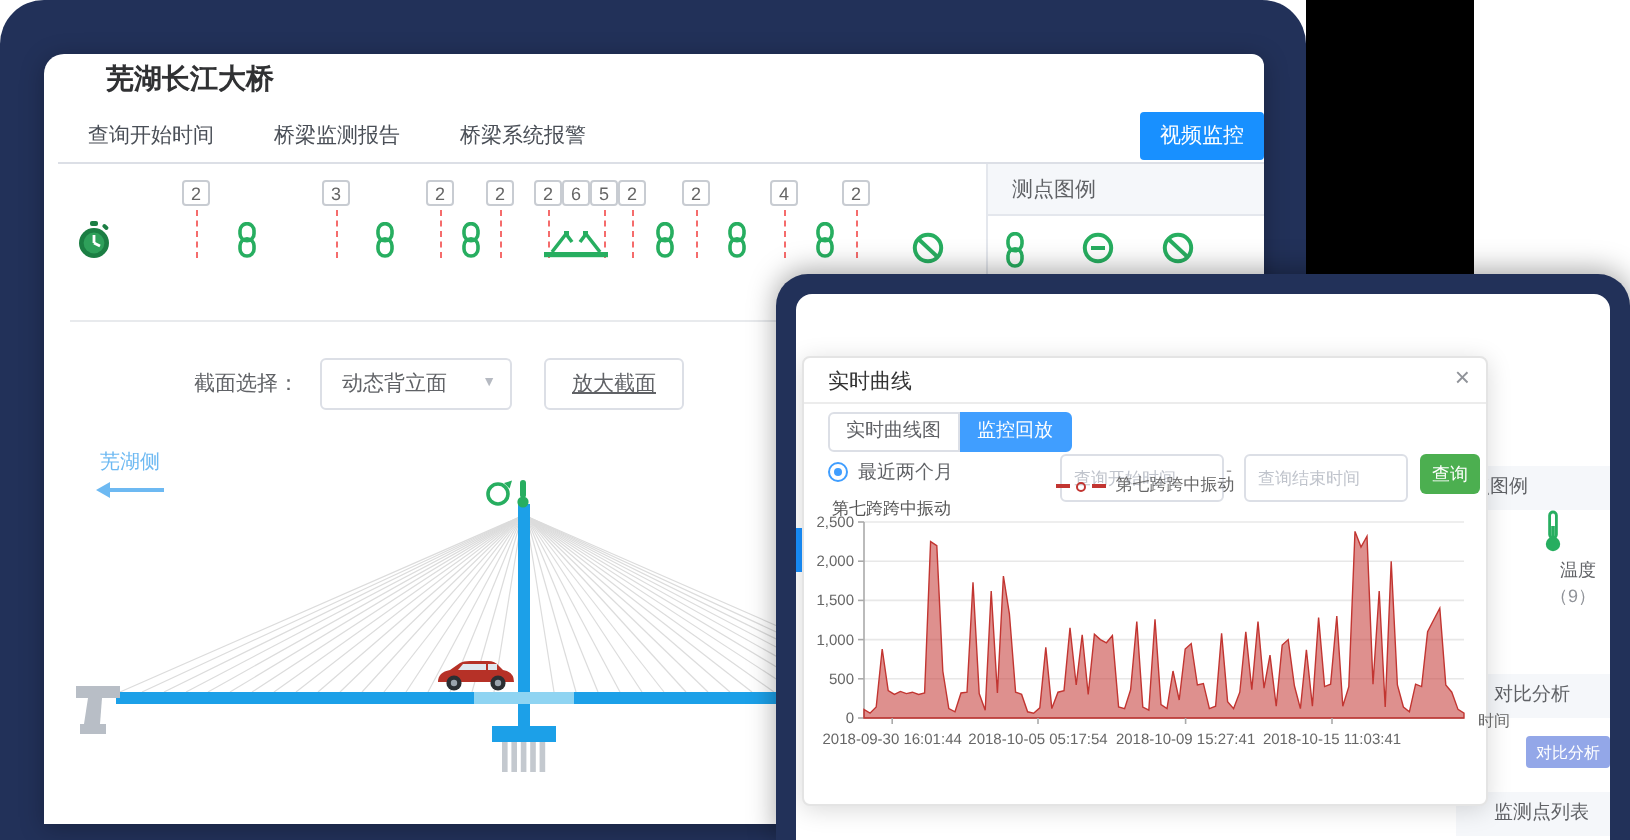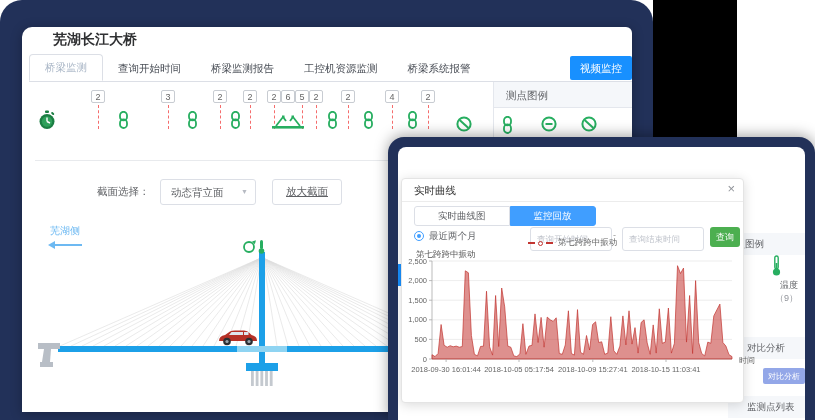--- a/index.html
+++ b/index.html
@@ -74,21 +74,21 @@
   .compare-btn { position:absolute; left:365px; top:221px; width:42px; height:16px;
     background:#93a7e8; color:#fff; font-size:8px; border:none; border-radius:2px; }
 
   
   .dialog { position:absolute; left:3px; top:31px; width:343px; height:225px; background:#fff;
     border:1px solid #e4e4e4; border-radius:4px; box-shadow:0 2px 12px rgba(0,0,0,.15); }
   .dlg-title { position:absolute; left:12px; top:5px; font-size:10.5px; color:#333; }
   .dlg-close { position:absolute; right:8px; top:2px; font-size:13px; color:#909399; cursor:pointer; }
   .dlg-hd-line { position:absolute; left:0; top:22px; width:100%; height:1px; background:#ececec; }
   .dlg-tabs { position:absolute; left:12px; top:27px; display:flex; }
-  .dlg-tab { height:20px; line-height:18px; padding:0 23px; font-size:9.5px; border:1px solid #dcdfe6;
+  .dlg-tab { height:20px; line-height:18px; padding:0 8px; font-size:9.5px; border:1px solid #dcdfe6;
     background:#fff; color:#606266; }
   .dlg-tab:first-child { border-radius:3px 0 0 3px; }
   .dlg-tab.active { background:#409eff; border-color:#409eff; color:#fff; border-radius:0 3px 3px 0; }
   .radio { position:absolute; left:12px; top:52px; width:10px; height:10px; border:1px solid #409eff;
     border-radius:50%; }
   .radio::after { content:""; position:absolute; left:2px; top:2px; width:4px; height:4px;
     border-radius:50%; background:#409eff; }
   .radio-label { position:absolute; left:27px; top:51px; font-size:9.5px; color:#606266; }
   .q-input { position:absolute; top:48px; width:82px; height:24px; border:1px solid #dcdfe6;
     border-radius:3px; font-size:8.5px; color:#606266; padding:0 6px; outline:none; }
@@ -112,24 +112,22 @@
 
 <div class="stage">
 
   <div class="backdrop"></div>
   <div class="black-strip"></div>
 
   <div class="main-card">
     <div class="mw-title">芜湖长江大桥</div>
 
     <div class="tabbar">
-      <span class="tab active">桥梁监测</span>
       <span class="tab">查询开始时间</span>
       <span class="tab">桥梁监测报告</span>
-      <span class="tab">工控机资源监测</span>
       <span class="tab">桥梁系统报警</span>
     </div>
     <button class="video-btn">视频监控</button>
 
     <span class="strip-icon" style="left:16px;top:83px">
       <svg width="18" height="20" viewBox="0 0 18 20">
           <rect x="7" y="0.5" width="4" height="2.5" rx="1" fill="#1b7e43"></rect>
           <rect x="13" y="2.5" width="3.4" height="2" rx="1" transform="rotate(42 14.7 3.5)" fill="#1b7e43"></rect>
           <circle cx="9" cy="11.5" r="7.5" fill="#1b7e43"></circle>
           <circle cx="9" cy="11.5" r="5.2" fill="#2ea05a"></circle>

